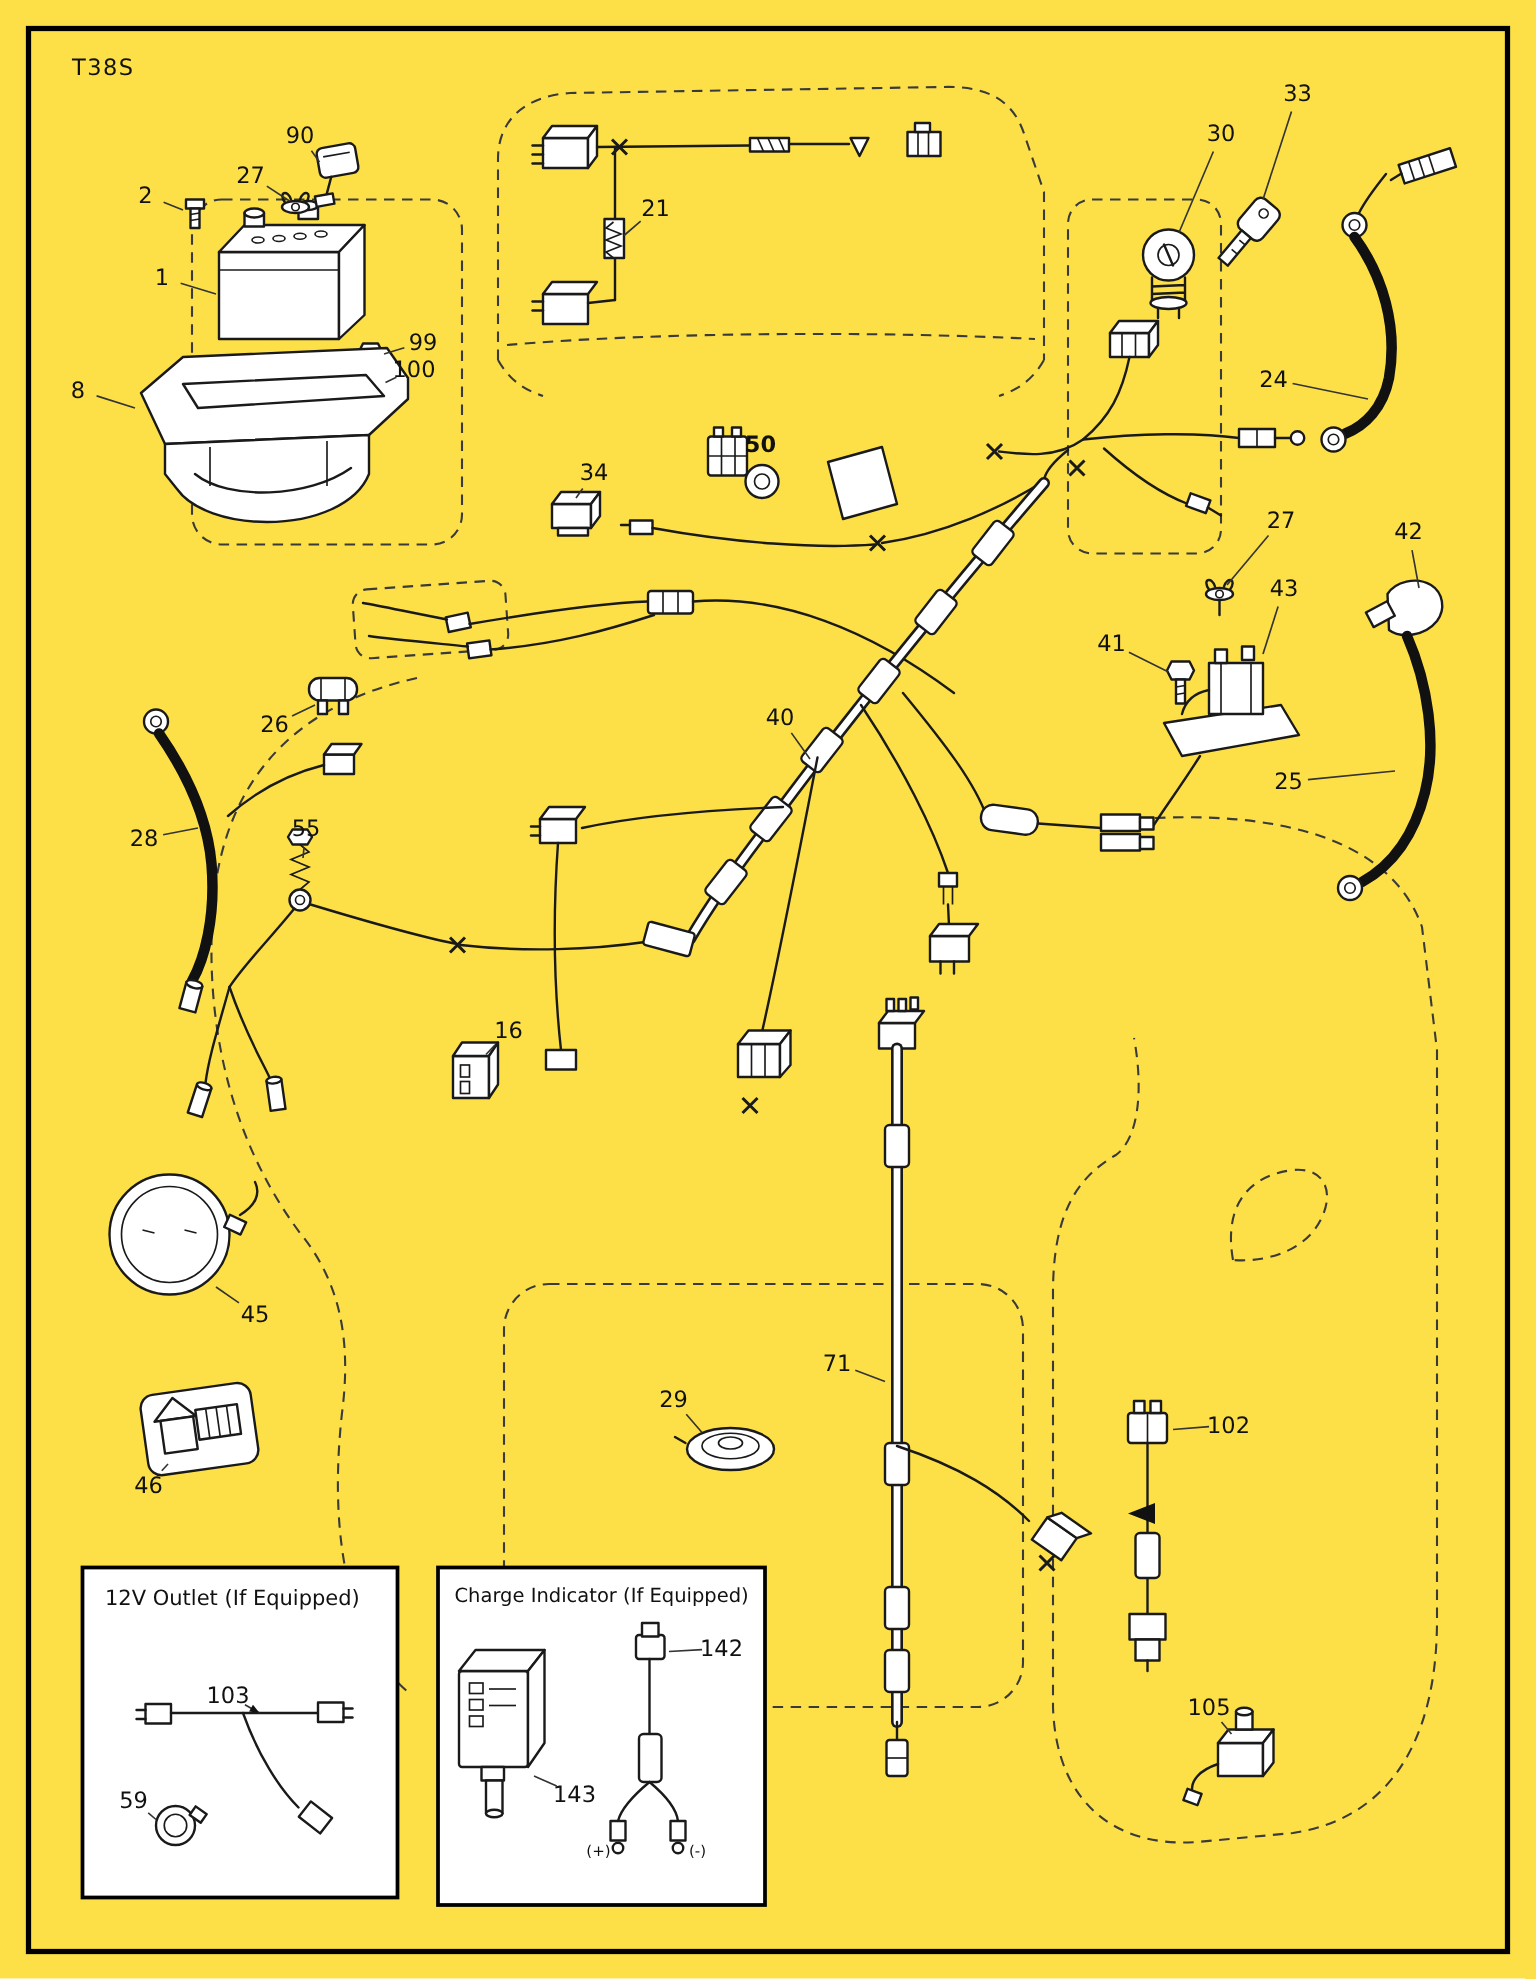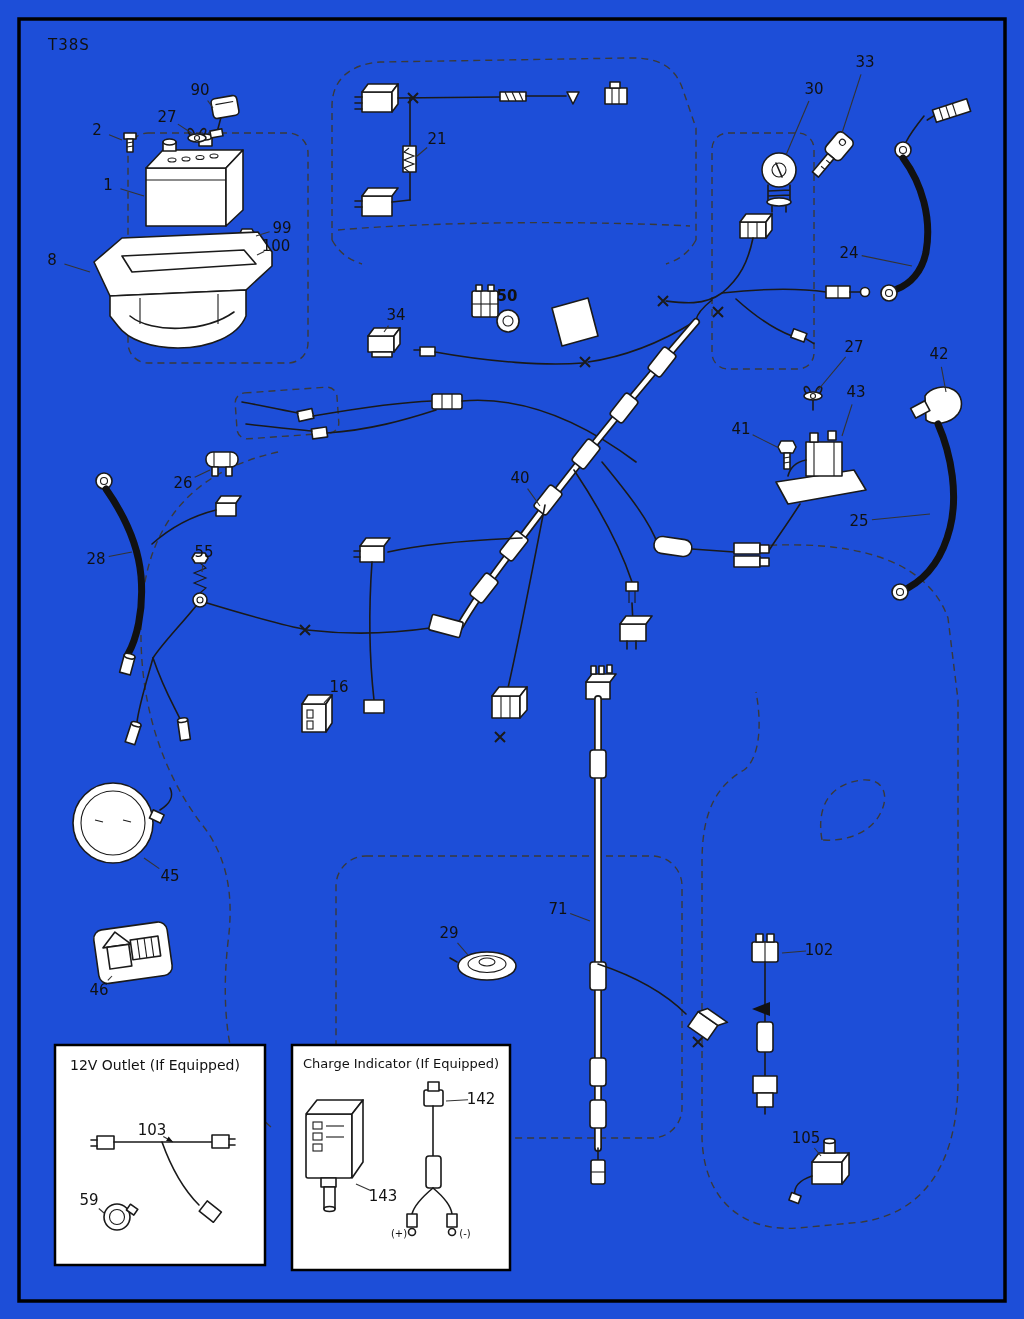--- a/index.html
+++ b/index.html
@@ -1,16 +1,16 @@
 <!DOCTYPE html>
 <html><head>
 <meta charset="utf-8">
 <style>
   html,body{margin:0;padding:0;background:#fff;}
-  .page{position:relative;width:1024px;height:1319px;background:#1d4ed8;font-family:"DejaVu Sans",sans-serif;}
+  .page{position:relative;width:1024px;height:1319px;background:#fde047;font-family:"DejaVu Sans",sans-serif;}
   svg{position:absolute;left:0;top:0;}
   .ln{fill:none;stroke:#1a1a1a;stroke-width:1.6;stroke-linecap:round;stroke-linejoin:round;}
   .thin{fill:none;stroke:#1a1a1a;stroke-width:1.1;}
   .fw{fill:#fff;stroke:#1a1a1a;stroke-width:1.6;stroke-linejoin:round;}
   .dash{fill:none;stroke:#3a3a3a;stroke-width:1.4;stroke-dasharray:7 5;stroke-linejoin:round;}
   .thick{fill:none;stroke:#111;stroke-width:7;stroke-linecap:round;}
   .tube{fill:none;stroke:#1a1a1a;stroke-width:8;stroke-linecap:round;}
   .tubein{fill:none;stroke:#fff;stroke-width:4.5;stroke-linecap:round;}
   .callout{font:15px "DejaVu Sans",sans-serif;fill:#111;text-anchor:middle;}
   .callout.bold{font-weight:bold;}

